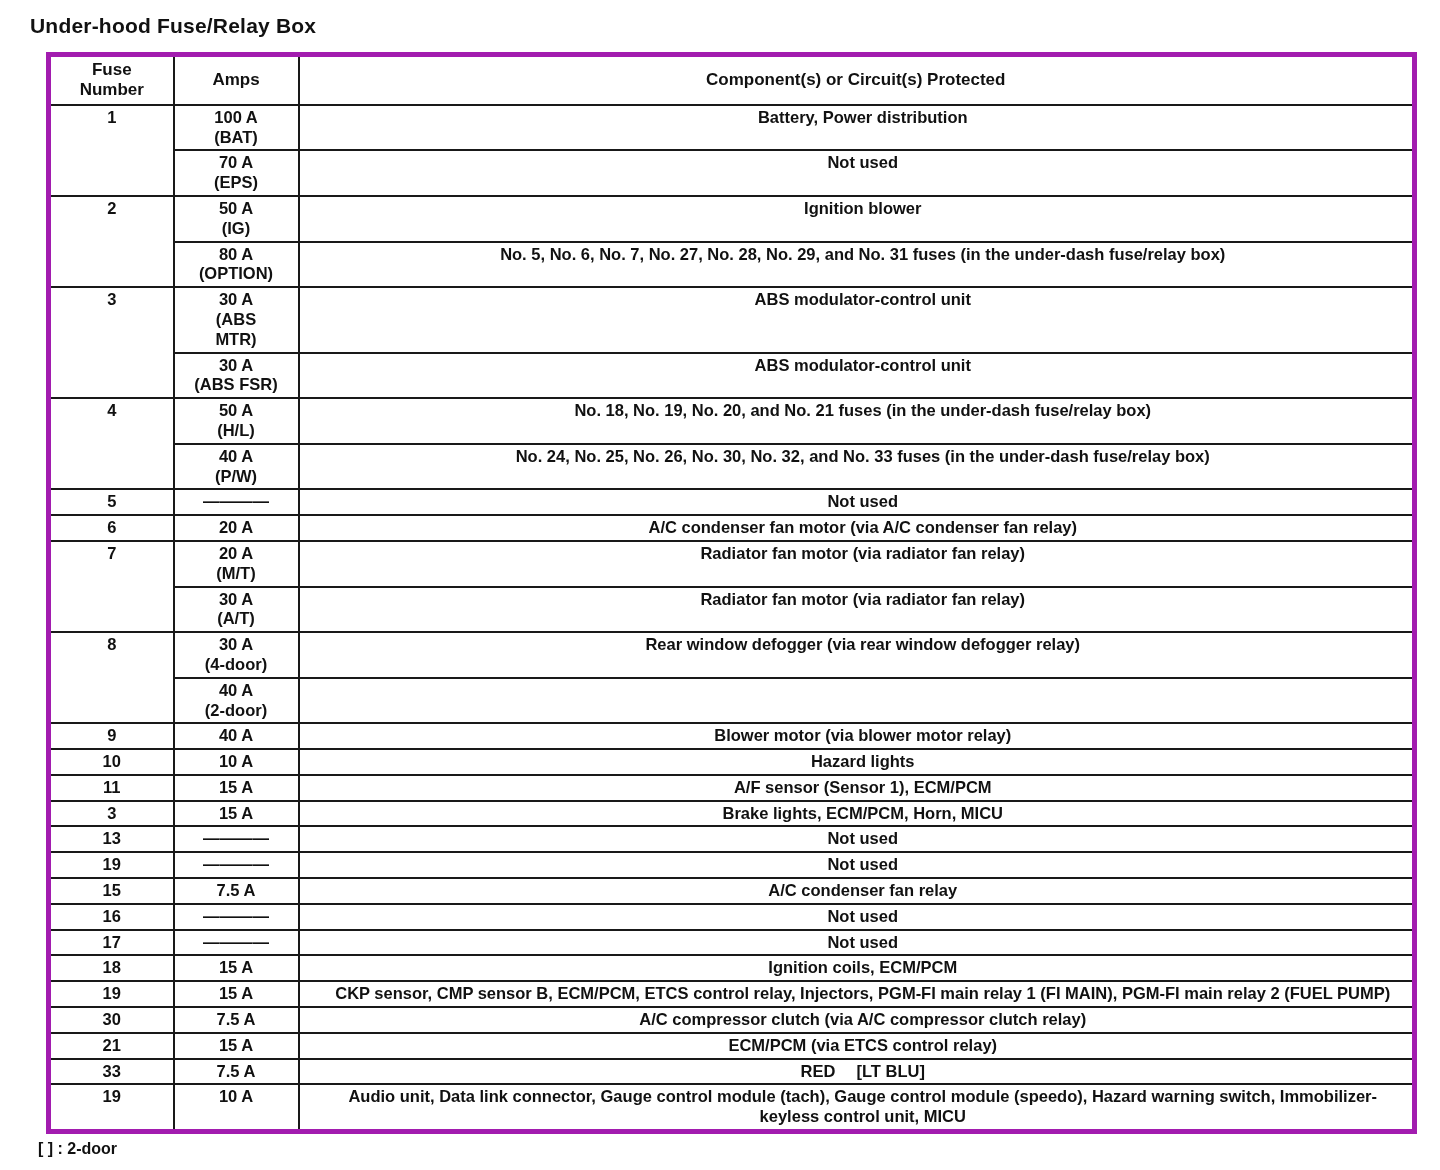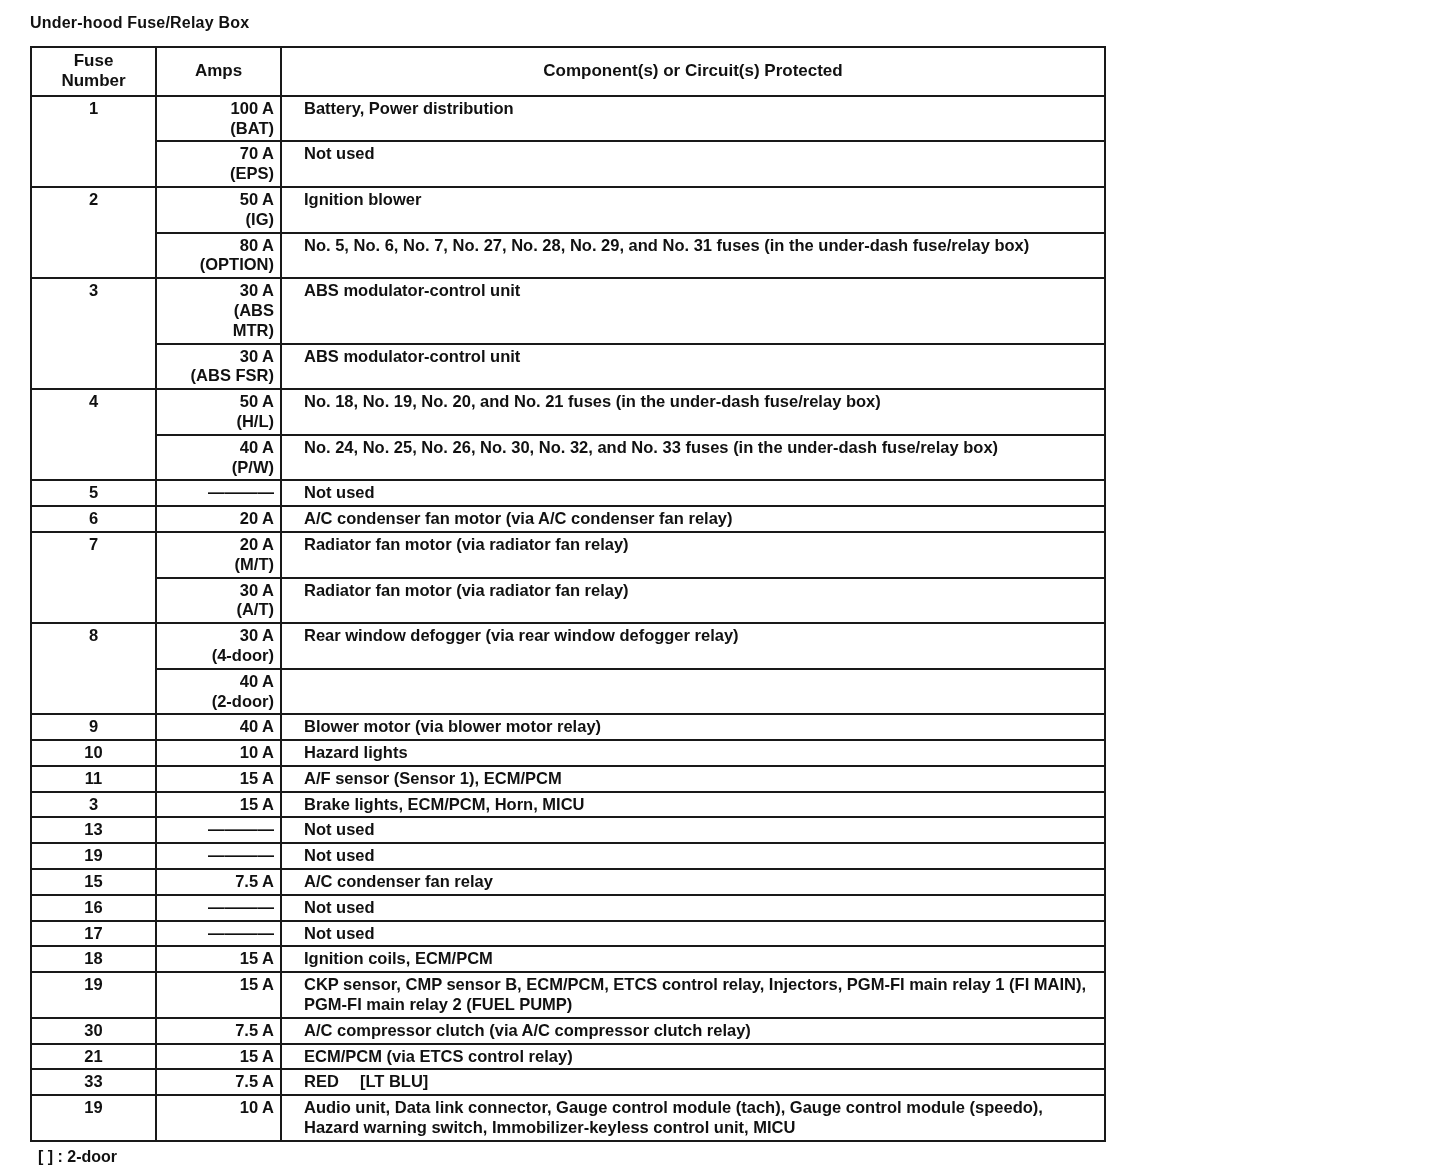--- a/index.html
+++ b/index.html
@@ -6,31 +6,31 @@
   html, body { background: #ffffff; }
   body {
     width: 1440px;
     height: 1170px;
     overflow: hidden;
     font-family: "Liberation Sans", sans-serif;
     color: #111111;
     padding: 14px 24px 0 30px;
   }
   .title {
-    font-size: 16px;
+    font-size: 21px;
     font-weight: 700;
     letter-spacing: 0.2px;
     margin-bottom: 14px;
   }
   table.fuse-table {
     border-collapse: collapse;
-    width: 1076px;
-    margin-left: 0;
+    width: 1371px;
+    margin-left: 16px;
     table-layout: fixed;
-    border: 1px solid #a21caf;
+    border: 5px solid #a21caf;
   }
   .fuse-table th, .fuse-table td {
     border: 2px solid #191919;
   }
   .fuse-table th {
     font-size: 17px;
     font-weight: 700;
     text-align: center;
     vertical-align: middle;
     padding: 3px 4px;
@@ -38,22 +38,22 @@
     line-height: 1.2;
   }
   .fuse-table td {
     font-size: 16.5px;
     font-weight: 600;
     line-height: 1.2;
     padding: 2px 6px;
     vertical-align: top;
   }
   td.fuse { text-align: center; }
-  td.amps { text-align: right; white-space: pre-line; }
-  td.desc { text-align: left; padding-left: 22px; padding-right: 8px; }
+  td.amps { text-align: center; white-space: pre-line; }
+  td.desc { text-align: center; padding-left: 22px; padding-right: 8px; }
   .footnote {
     font-size: 16px;
     font-weight: 600;
     margin: 6px 0 0 8px;
   }
 </style>
 </head>
 <body>
 
 <div class="page">

